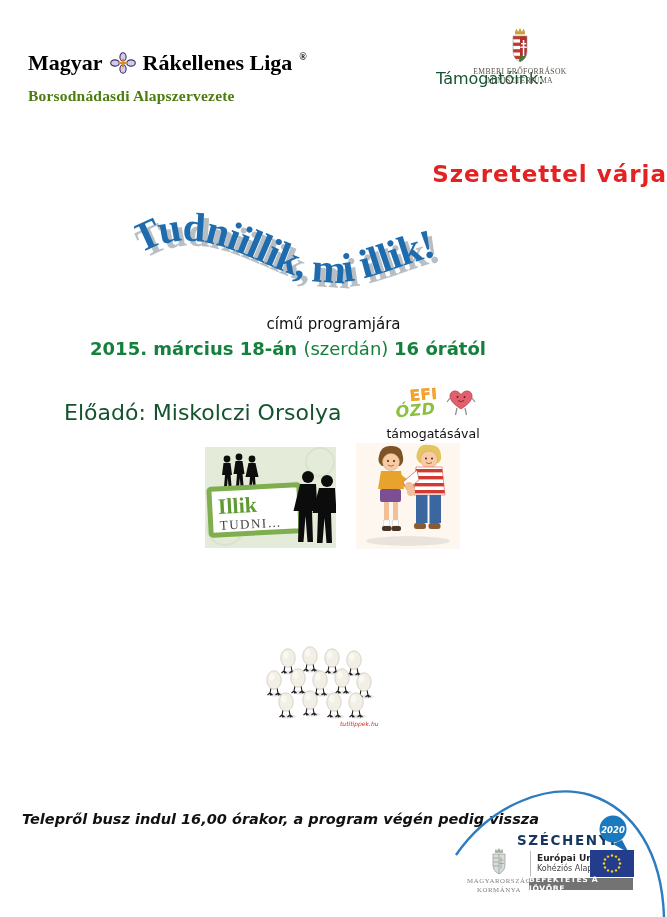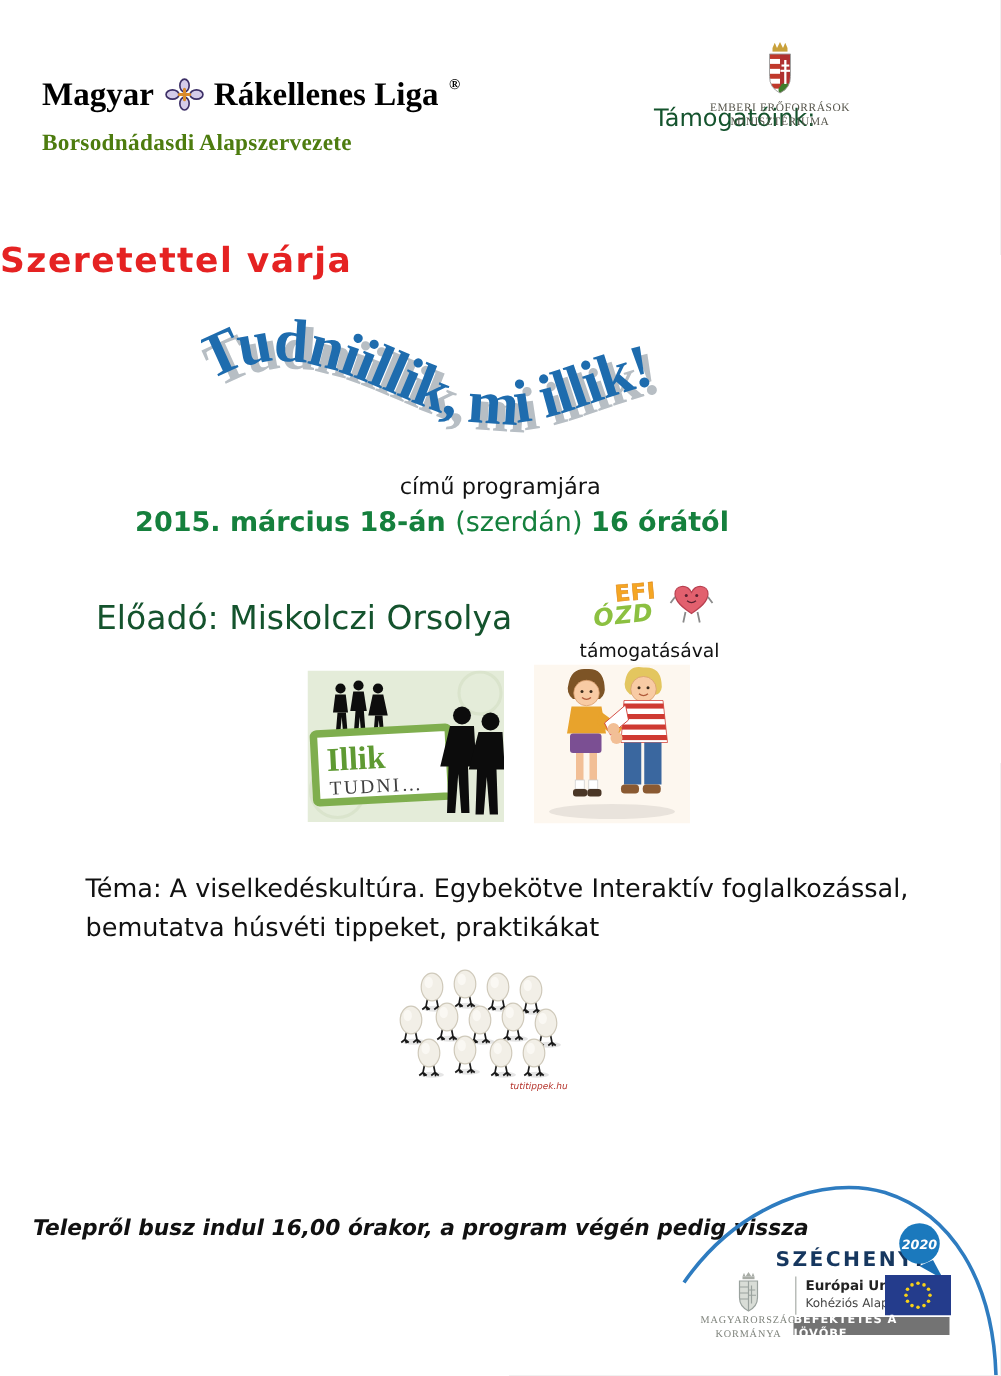--- a/index.html
+++ b/index.html
@@ -14,21 +14,21 @@
   .org-reg{font-size:10px;vertical-align:super;position:relative;top:-7px;}
   .org-sub{left:28px;top:87px;font-family:"Liberation Serif",serif;font-weight:bold;
     font-size:15.5px;color:#4d7c0f;letter-spacing:0.2px;}
   .supporters{left:402px;top:69px;font-size:16px;color:#14532d;margin-left:34px;}
   .ministry{left:450px;top:27px;width:140px;text-align:center;}
   .ministry .lines{font-family:"Liberation Serif",serif;font-size:7.6px;color:#55544a;
     letter-spacing:0.4px;line-height:1.25;margin-top:2px;}
   .efi-line{left:408px;top:102px;width:252px;text-align:center;font-size:14px;color:#202020;}
   .efi-line b{color:#e01b1b;font-weight:bold;}
   
-  .greeting{left:0;top:161px;width:667px;text-align:left;font-size:23px;font-weight:bold;
+  .greeting{left:0;top:161px;width:667px;text-align:right;font-size:23px;font-weight:bold;
     color:#e52222;letter-spacing:1px;}
   .subtitle{left:0;top:315px;width:667px;text-align:center;font-size:15px;color:#111;}
   .dateline{left:0;top:338px;width:576px;text-align:center;font-size:18px;color:#15803d;}
   .dl-b{font-weight:bold;}
   .dl-n{font-weight:normal;}
   
   .speaker{left:64px;top:400px;font-size:22px;color:#14532d;}
   .efi-support{left:384px;top:426px;width:98px;text-align:center;font-size:12.5px;color:#111;}
   
   .topic{left:57px;top:581px;width:575px;font-size:17px;line-height:1.5;color:#111;}
@@ -209,24 +209,20 @@
       </g>
       <rect x="60" y="52" width="11.5" height="28" fill="#3a679f"></rect>
       <rect x="73.5" y="52" width="11.5" height="28" fill="#3a679f"></rect>
       <rect x="58" y="80" width="12" height="6" rx="2.5" fill="#8a5a32"></rect>
       <rect x="72.5" y="80" width="12" height="6" rx="2.5" fill="#8a5a32"></rect>
     </g>
     <circle cx="53" cy="43" r="4" fill="#f2bf96"></circle>
     <circle cx="55" cy="49" r="4" fill="#f2bf96"></circle>
   </svg>
 
-  <div class="abs topic">
-    <div>Téma: A viselkedéskultúra. Egybekötve Interaktív foglalkozással,</div>
-    <div>bemutatva húsvéti tippeket, praktikákat</div>
-  </div>
 
   <svg class="abs" style="left:256px;top:644px;" width="124" height="88" viewBox="0 0 124 88">
     <defs>
       <g id="egg">
         <ellipse cx="2" cy="14.5" rx="8" ry="2" fill="#000" opacity="0.10"></ellipse>
         <path d="M-3,8 L-4,13 M-4,13 L-6.5,15 M-4,13 L-3,15.5 M-4,13 L-1.5,15
                  M3,8 L4,13 M4,13 L1.5,15 M4,13 L4.5,15.5 M4,13 L6.5,15" stroke="#1a1a1a" stroke-width="1.1" fill="none"></path>
         <ellipse cx="0" cy="0" rx="7.2" ry="9.2" fill="#f2efe7" stroke="#cfc9ba" stroke-width="0.8"></ellipse>
         <ellipse cx="-2.2" cy="-3" rx="2.8" ry="3.8" fill="#faf8f3"></ellipse>
       </g>

